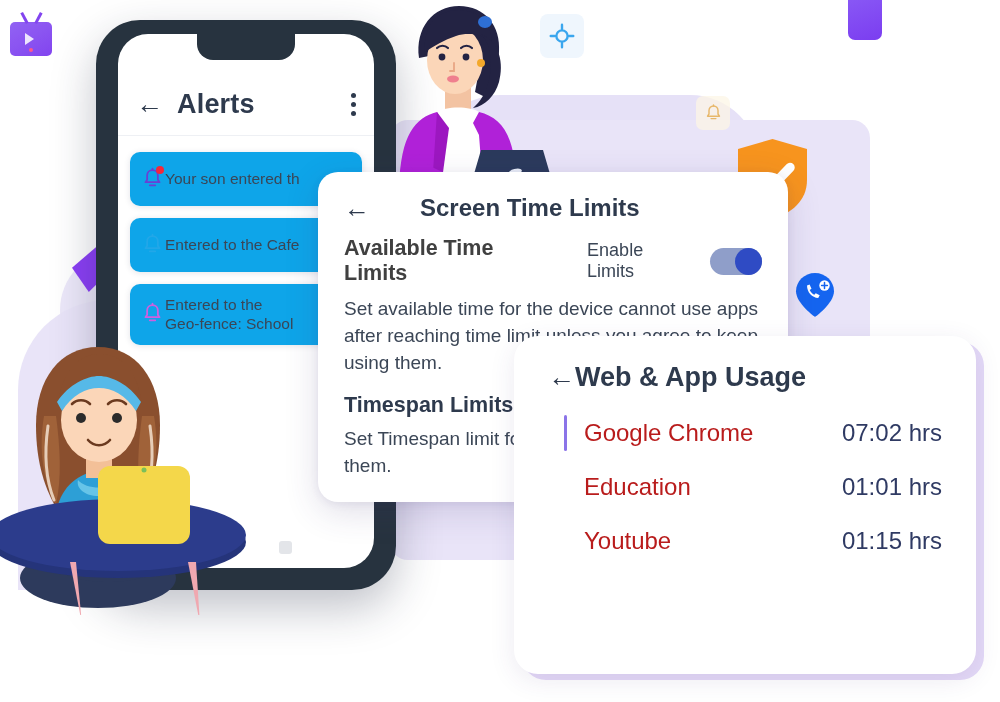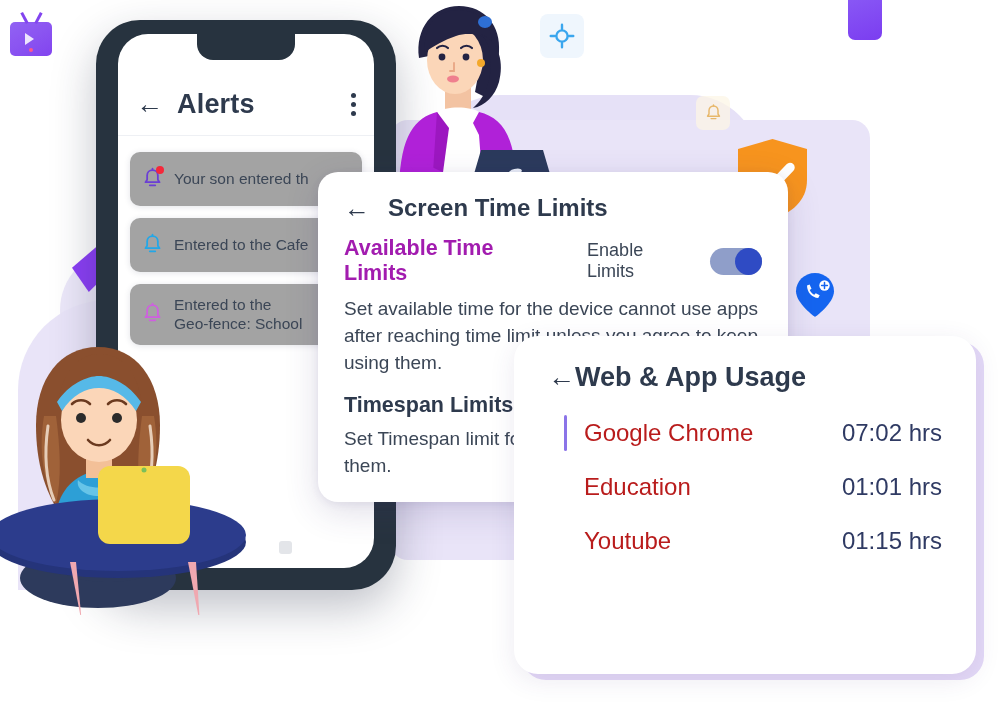--- a/index.html
+++ b/index.html
@@ -94,24 +94,24 @@
     display:flex;align-items:center;padding:0 18px;
     border-bottom:1px solid #eef0f4;box-sizing:border-box;
   }
   .appbar .back{font-size:27px;line-height:1;color:#2e3a4d;margin-right:14px;}
   .appbar .title{font-size:27px;font-weight:bold;color:#2e3a4d;letter-spacing:.2px;}
   .appbar .kebab{margin-left:auto;display:flex;flex-direction:column;gap:4px;}
   .appbar .kebab i{width:5px;height:5px;border-radius:50%;background:#2e3a4d;display:block;}
 
   .alerts{position:absolute;left:0;right:0;top:118px;padding:0 12px;box-sizing:border-box;}
   .alert-card{
-    background:#a3a3a3;border-radius:10px;
+    background:#0ea5e9;border-radius:10px;
     box-shadow:0 1px 6px rgba(40,45,80,.13);
     margin-bottom:12px;padding:11px 12px;
-    display:flex;align-items:center;gap:11px;min-height:32px;
+    display:flex;align-items:center;gap:2px;min-height:32px;
   }
   .alert-card .txt{font-size:15.5px;color:#3b4656;line-height:1.25;white-space:pre-line;}
   .bell-ico{flex:0 0 auto;position:relative;width:21px;height:24px;}
   .reddot{position:absolute;right:-1px;top:-1px;width:8px;height:8px;border-radius:50%;background:#f5283a;}
 
   .homebar{position:absolute;left:0;right:0;bottom:14px;display:flex;justify-content:center;gap:66px;}
   .homebar .c{width:13px;height:13px;border-radius:50%;background:#e3e5e9;}
   .homebar .s{width:13px;height:13px;border-radius:3px;background:#e3e5e9;}
 
   
@@ -122,23 +122,23 @@
 
   
   .card-stl{
     position:absolute;left:318px;top:172px;width:470px;height:330px;
     background:#ffffff;border-radius:20px;
     box-shadow:0 10px 34px rgba(60,50,110,.16), 0 2px 8px rgba(60,50,110,.08);
     padding:22px 26px;box-sizing:border-box;overflow:hidden;
   }
   .card-head{display:flex;align-items:center;gap:18px;margin-bottom:14px;}
   .card-head .back{font-size:26px;line-height:1;color:#2e3a4d;}
-  .card-head .h{font-size:24px;font-weight:bold;color:#2e3a4d;}
+  .card-head .h{font-size:24px;font-weight:bold;color:#2e3a4d;margin-left:32px;}
   .row-sub{display:flex;align-items:center;margin-bottom:10px;}
-  .row-sub .sub{font-size:21.5px;font-weight:bold;color:#a21caf;}
+  .row-sub .sub{font-size:21.5px;font-weight:bold;color:#404040;}
   .row-sub .en{font-size:18px;color:#3b4656;margin-left:26px;}
   .toggle{
     margin-left:16px;width:52px;height:27px;border-radius:14px;
     background:#8f9ec9;position:relative;
   }
   .toggle .knob{position:absolute;right:0;top:0;width:27px;height:27px;border-radius:50%;background:#2f4bc4;}
   .para{font-size:19px;line-height:1.42;color:#3b4656;margin:0 0 16px 0;}
   .sec-h{font-size:21.5px;font-weight:bold;color:#2e3a4d;margin:0 0 8px 0;}
 
   

